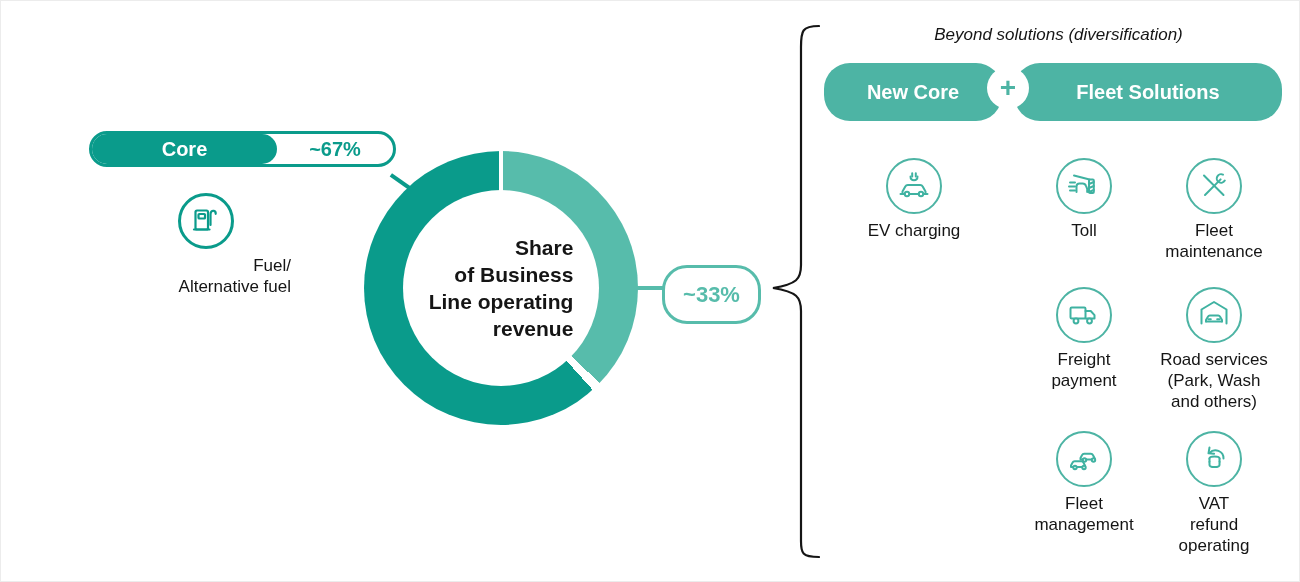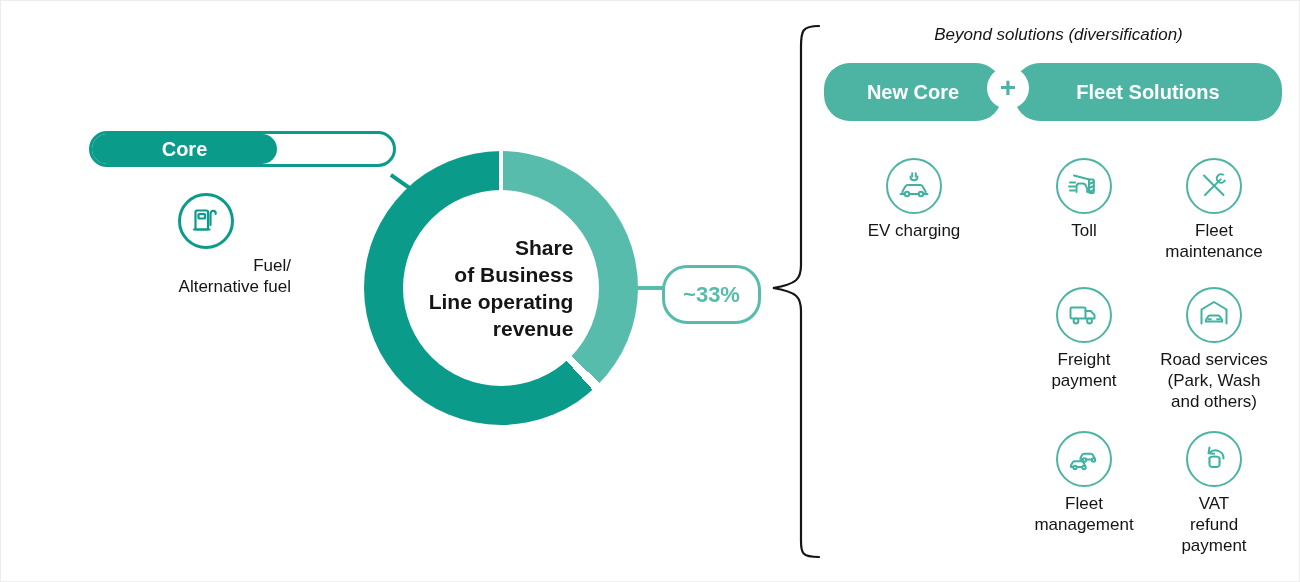--- a/index.html
+++ b/index.html
@@ -74,20 +74,21 @@
   .pos-mgmt{left:998px;top:430px;}
   .pos-vat{left:1128px;top:430px;}
 </style>
 </head>
 <body>
 
 <div class="canvas">
 
   <div class="core-pill">
     <div class="core-solid">Core</div>
+    <div class="core-val">~67%</div>
   </div>
   <div class="connector-core"></div>
 
   <div class="fuel-wrap">
     <div class="icon-circle fuel-circle">
       <svg width="40" height="40" viewBox="0 0 40 40">
         <rect x="9.5" y="9.5" width="12.5" height="19" rx="1.5"></rect>
         <rect x="12.5" y="13" width="6.5" height="4.5" rx="0.8"></rect>
         <path d="M8 28.5 h15.5"></path>
         <path d="M24.5 24 V13.5 c0-2.6 1.4-4.1 3.3-3.7 1.4.3 2 1.4 1.9 3"></path>
@@ -206,16 +207,16 @@
       <svg width="40" height="40" viewBox="0 0 40 40">
         <path d="M29.5 19.5 a8 8 0 0 0 -14-5.5"></path>
         <path d="M15.5 8.5 l-1 5.8 5.6.4"></path>
         <ellipse cx="20.5" cy="19.5" rx="5" ry="2.1" fill="#fff"></ellipse>
         <path d="M15.5 19.5 v3.2 c0 1.2 2.2 2.1 5 2.1 s5-.9 5-2.1 v-3.2" fill="#fff"></path>
         <path d="M15.5 22.7 v3.2 c0 1.2 2.2 2.1 5 2.1 s5-.9 5-2.1 v-3.2" fill="#fff"></path>
       </svg>
     </div>
     <div class="svc-label">VAT
 refund
-payment</div>
+operating</div>
   </div>
 
 </div>
 
 </body></html>

